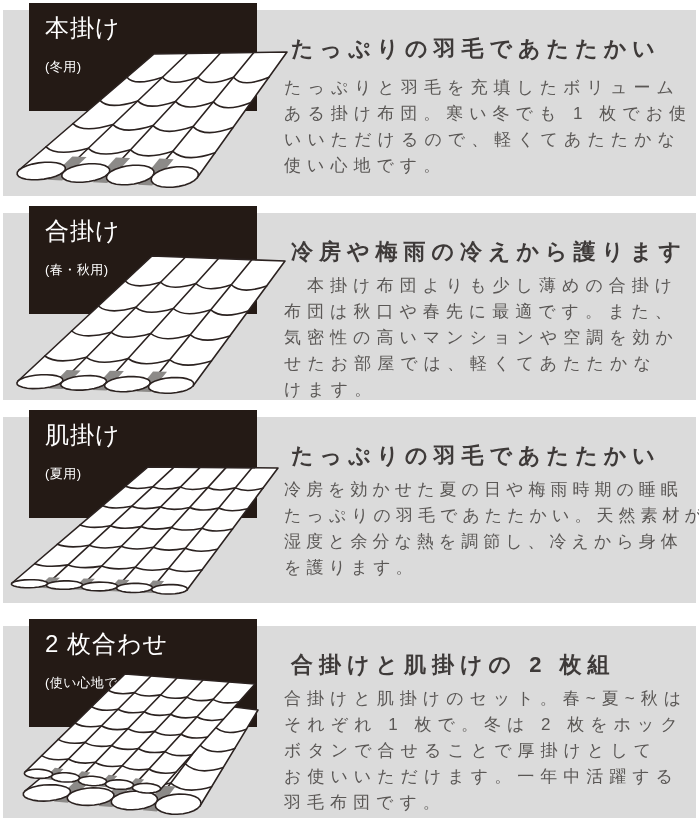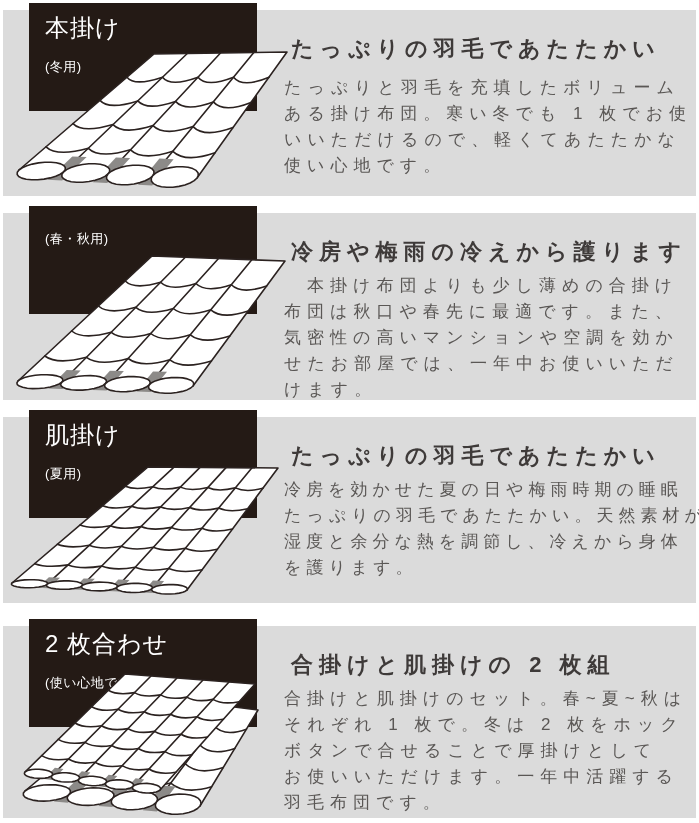--- a/index.html
+++ b/index.html
@@ -64,20 +64,21 @@
     </svg>
   <h2 class="heading">たっぷりの羽毛であたたかい</h2>
   <p class="body-text">たっぷりと羽毛を充填したボリューム
 ある掛け布団。寒い冬でも 1 枚でお使
 いいただけるので、軽くてあたたかな
 使い心地です。</p>
 </section>
 
 <section class="sec sec2">
   <div class="label-box">
+    <div class="label-main">合掛け</div>
     <div class="label-sub">(春・秋用)</div>
   </div>
   <svg class="futon-svg" id="futon-1">
       <g>
         <path d="M149.0,43.0 L282.0,48.0 L190.0,173.0 L15.0,168.0 Z" fill="#ffffff" stroke="#2b2220" stroke-width="1.6" stroke-linejoin="round" stroke-linecap="round"></path>
         <path d="M122.2,68.0 Q131.3,77.0 157.6,69.3 Q167.0,78.6 192.9,70.5 Q202.7,80.2 228.3,71.8 Q238.6,81.8 263.6,73.0" fill="none" stroke="#2b2220" stroke-width="1.6" stroke-linejoin="round" stroke-linecap="round"></path>
         <path d="M95.4,93.0 Q105.5,102.0 132.8,94.3 Q143.3,103.6 170.3,95.5 Q181.2,105.2 207.8,96.8 Q219.1,106.8 245.2,98.0" fill="none" stroke="#2b2220" stroke-width="1.6" stroke-linejoin="round" stroke-linecap="round"></path>
         <path d="M68.6,118.0 Q79.8,127.0 108.2,119.3 Q119.7,128.6 147.7,120.5 Q159.6,130.2 187.3,121.8 Q199.7,131.8 226.8,123.0" fill="none" stroke="#2b2220" stroke-width="1.6" stroke-linejoin="round" stroke-linecap="round"></path>
         <path d="M41.8,143.0 Q54.0,152.0 83.4,144.3 Q96.0,153.6 125.1,145.5 Q138.1,155.2 166.8,146.8 Q180.2,156.8 208.4,148.0" fill="none" stroke="#2b2220" stroke-width="1.6" stroke-linejoin="round" stroke-linecap="round"></path>
         <path d="M182.3,44.3 L58.8,169.3" fill="none" stroke="#2b2220" stroke-width="1.6" stroke-linejoin="round" stroke-linecap="round"></path>
@@ -89,21 +90,21 @@
         <path d="M58.8,169.3 L56.1,171.0 L52.2,172.6 L47.3,174.0 L41.6,175.0 L35.6,175.5 L29.7,175.6 L24.3,175.2 L19.7,174.3 L16.3,173.1 L14.3,171.6 L13.9,169.8 L15.0,168.0 L17.6,166.2 L21.5,164.6 L26.5,163.3 L32.2,162.3 L38.1,161.7 L44.0,161.7 L49.5,162.1 L54.0,162.9 L57.4,164.1 L59.4,165.7 L59.9,167.4 L58.8,169.3 Z" fill="#ffffff" stroke="#2b2220" stroke-width="1.6" stroke-linejoin="round" stroke-linecap="round"></path>
         <path d="M102.5,170.5 L100.0,172.4 L96.1,174.0 L91.2,175.5 L85.6,176.5 L79.6,177.1 L73.8,177.1 L68.3,176.7 L63.7,175.9 L60.3,174.6 L58.2,173.0 L57.7,171.2 L58.8,169.3 L61.3,167.4 L65.1,165.7 L70.0,164.3 L75.6,163.3 L81.6,162.7 L87.5,162.6 L92.9,163.0 L97.5,163.9 L101.0,165.2 L103.0,166.8 L103.5,168.6 L102.5,170.5 Z" fill="#ffffff" stroke="#2b2220" stroke-width="1.6" stroke-linejoin="round" stroke-linecap="round"></path>
         <path d="M146.3,171.8 L143.8,173.7 L140.1,175.5 L135.2,176.9 L129.7,178.0 L123.7,178.6 L117.8,178.7 L112.4,178.3 L107.8,177.4 L104.3,176.0 L102.2,174.4 L101.6,172.5 L102.5,170.5 L104.9,168.6 L108.7,166.8 L113.5,165.3 L119.1,164.3 L125.0,163.6 L130.9,163.6 L136.3,164.0 L141.0,164.9 L144.5,166.2 L146.6,167.9 L147.2,169.8 L146.3,171.8 Z" fill="#ffffff" stroke="#2b2220" stroke-width="1.6" stroke-linejoin="round" stroke-linecap="round"></path>
         <path d="M190.0,173.0 L187.7,175.0 L184.0,176.9 L179.3,178.4 L173.7,179.5 L167.9,180.2 L162.0,180.3 L156.5,179.8 L151.9,178.9 L148.3,177.5 L146.1,175.8 L145.4,173.8 L146.3,171.8 L148.6,169.7 L152.3,167.9 L157.0,166.4 L162.5,165.2 L168.4,164.6 L174.3,164.5 L179.7,164.9 L184.4,165.9 L187.9,167.2 L190.1,169.0 L190.8,170.9 L190.0,173.0 Z" fill="#ffffff" stroke="#2b2220" stroke-width="1.6" stroke-linejoin="round" stroke-linecap="round"></path>
       </g>
     </svg>
   <h2 class="heading">冷房や梅雨の冷えから護ります</h2>
   <p class="body-text">　本掛け布団よりも少し薄めの合掛け
 布団は秋口や春先に最適です。また、
 気密性の高いマンションや空調を効か
-せたお部屋では、一年中お使いいただ
+せたお部屋では、軽くてあたたかな
 けます。</p>
 </section>
 
 <section class="sec sec3">
   <div class="label-box">
     <div class="label-main">肌掛け</div>
     <div class="label-sub">(夏用)</div>
   </div>
   <svg class="futon-svg" id="futon-2">
       <g>

